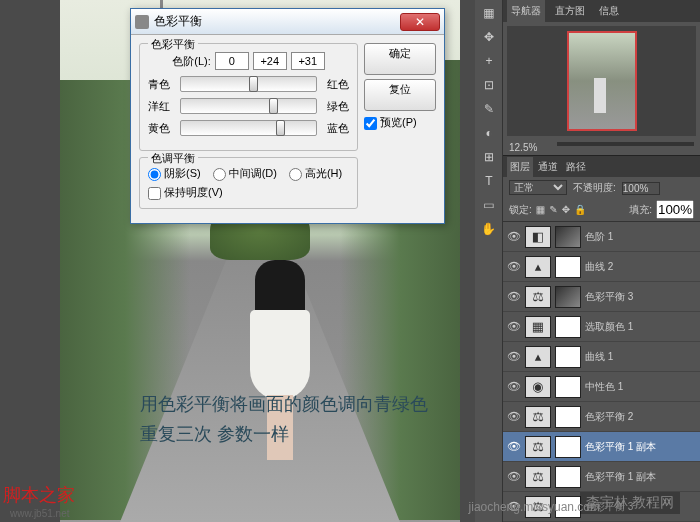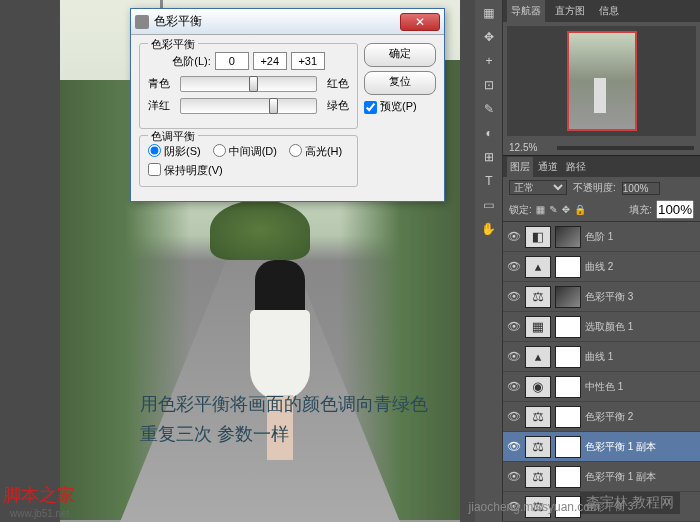--- a/index.html
+++ b/index.html
@@ -28,42 +28,42 @@
 .dlg-title{height:26px;background:linear-gradient(180deg,#fff,#d8e4f0);display:flex;align-items:center;padding:0 4px;font-size:12px;border-bottom:1px solid #aaa}
 .dlg-title .ico{width:14px;height:14px;background:#888;margin-right:5px;border-radius:2px}
 .dlg-close{margin-left:auto;width:40px;height:18px;background:linear-gradient(180deg,#e07070,#c03030);color:#fff;text-align:center;border-radius:3px;font-size:12px;line-height:16px;border:1px solid #a02020}
 .dlg-body{padding:8px;display:flex;gap:6px}
 .dlg-left{flex:1}
 .dlg-right{width:72px}
 .fieldset{border:1px solid #bbb;border-radius:3px;padding:8px;margin-bottom:6px;position:relative}
 .fieldset .legend{position:absolute;top:-7px;left:8px;background:#f0f0f0;padding:0 3px;font-size:11px}
 .level-row{display:flex;align-items:center;gap:4px;margin-bottom:6px;justify-content:center}
 .level-row input{width:34px;height:18px;border:1px solid #888;text-align:center;font-size:11px}
-.slider-row{display:flex;gap:4px;margin:6px 0;font-size:11px}
+.slider-row{display:flex;align-items:center;gap:4px;margin:6px 0;font-size:11px}
 .slider-row .lbl{width:28px}
 .slider-row .lbl-r{width:28px;text-align:right}
 .slider{flex:1;height:16px;position:relative;background:linear-gradient(180deg,#ddd,#fff);border:1px solid #999;border-radius:2px}
 .slider .thumb{position:absolute;top:-1px;width:9px;height:16px;background:linear-gradient(180deg,#fff,#ccc);border:1px solid #666;border-radius:2px}
 .radio-row{display:flex;gap:12px;font-size:11px;margin-bottom:4px}
-.radio-row label,.check-row label{display:flex;align-items:flex-start;gap:3px}
+.radio-row label,.check-row label{display:flex;align-items:flex-end;gap:3px}
 .check-row{font-size:11px;margin-top:2px}
-.btn{display:block;width:100%;height:24px;margin-bottom:4px;background:linear-gradient(180deg,#fff,#e0e0e0);border:1px solid #888;border-radius:8px;font-size:11px;line-height:18px;text-align:center;cursor:pointer}
+.btn{display:block;width:100%;height:32px;margin-bottom:4px;background:linear-gradient(180deg,#fff,#e0e0e0);border:1px solid #888;border-radius:3px;font-size:11px;line-height:18px;text-align:center;cursor:pointer}
 .chk{display:flex;align-items:flex-end;gap:3px;font-size:11px;margin-top:4px}
 
 .right-panel{position:absolute;right:0;top:0;width:225px;height:522px;background:#535353;color:#ccc}
 .tool-col{position:absolute;left:0;top:0;width:28px;height:522px;background:#535353;border-right:1px solid #333}
 .tool-col .tbtn{width:24px;height:22px;margin:2px;background:#535353;border:1px solid transparent;display:flex;align-items:center;justify-content:center;font-size:12px;color:#ccc}
 .nav-area{margin-left:28px;background:#535353}
 .nav-tabs{height:22px;background:#3a3a3a;display:flex;font-size:10px;align-items:center;padding:0 4px;gap:6px}
 .nav-tabs span{padding:12px 4px}
 .nav-tabs .active{background:#535353}
 .nav-preview{height:110px;background:#404040;margin:4px;position:relative;display:flex;align-items:center;justify-content:center}
 .nav-img{width:70px;height:100px;border:2px solid #d04040;background:linear-gradient(180deg,#c8d4c0 0%,#889080 50%,#999 100%);position:relative}
 .nav-img .mini-girl{position:absolute;left:25px;top:45px;width:12px;height:35px;background:#ddd}
-.zoom-row{display:flex;align-items:center;gap:20px;padding:2px 6px;font-size:10px}
+.zoom-row{display:flex;align-items:flex-start;gap:20px;padding:2px 6px;font-size:10px}
 .zoom-row .zslider{flex:1;height:4px;background:#333}
 .layers-tabs{height:22px;background:#3a3a3a;display:flex;font-size:10px;align-items:center;padding:0 4px;gap:2px;border-top:1px solid #222}
 .layers-tabs span{padding:3px 3px}
 .layers-tabs .active{background:#535353}
 .layer-opts{padding:3px 6px;font-size:10px;display:flex;gap:6px;align-items:flex-end}
 .layer-opts select{background:#505050;color:#ccc;border:1px solid #333;font-size:10px;width:58px}
 .layer-opts input{width:38px;background:#505050;color:#ccc;border:1px solid #333;font-size:10px}
 .layer-lock{padding:2px 6px;font-size:10px;display:flex;gap:4px;align-items:center;border-bottom:1px solid #333}
 .layers-list{overflow-y:auto;height:300px}
 .layer{display:flex;align-items:center;height:30px;border-bottom:1px solid #444;padding:0 4px;gap:4px;font-size:10px}
@@ -123,20 +123,27 @@
               </div>
               <span class="lbl-r">红色</span>
             </div>
             <div class="slider-row">
               <span class="lbl">洋红</span>
               <div class="slider">
                 <div class="thumb" style="left:65%"></div>
               </div>
               <span class="lbl-r">绿色</span>
             </div>
+            <div class="slider-row">
+              <span class="lbl">黄色</span>
+              <div class="slider">
+                <div class="thumb" style="left:70%"></div>
+              </div>
+              <span class="lbl-r">蓝色</span>
+            </div>
           </div>
       </div>
       <div class="fieldset">
         <div class="legend">色调平衡</div>
         <div class="radio-row">
           <label>
               <input type="radio" checked="" style="">
               <span>阴影(S)</span>
             </label>
           <label>

